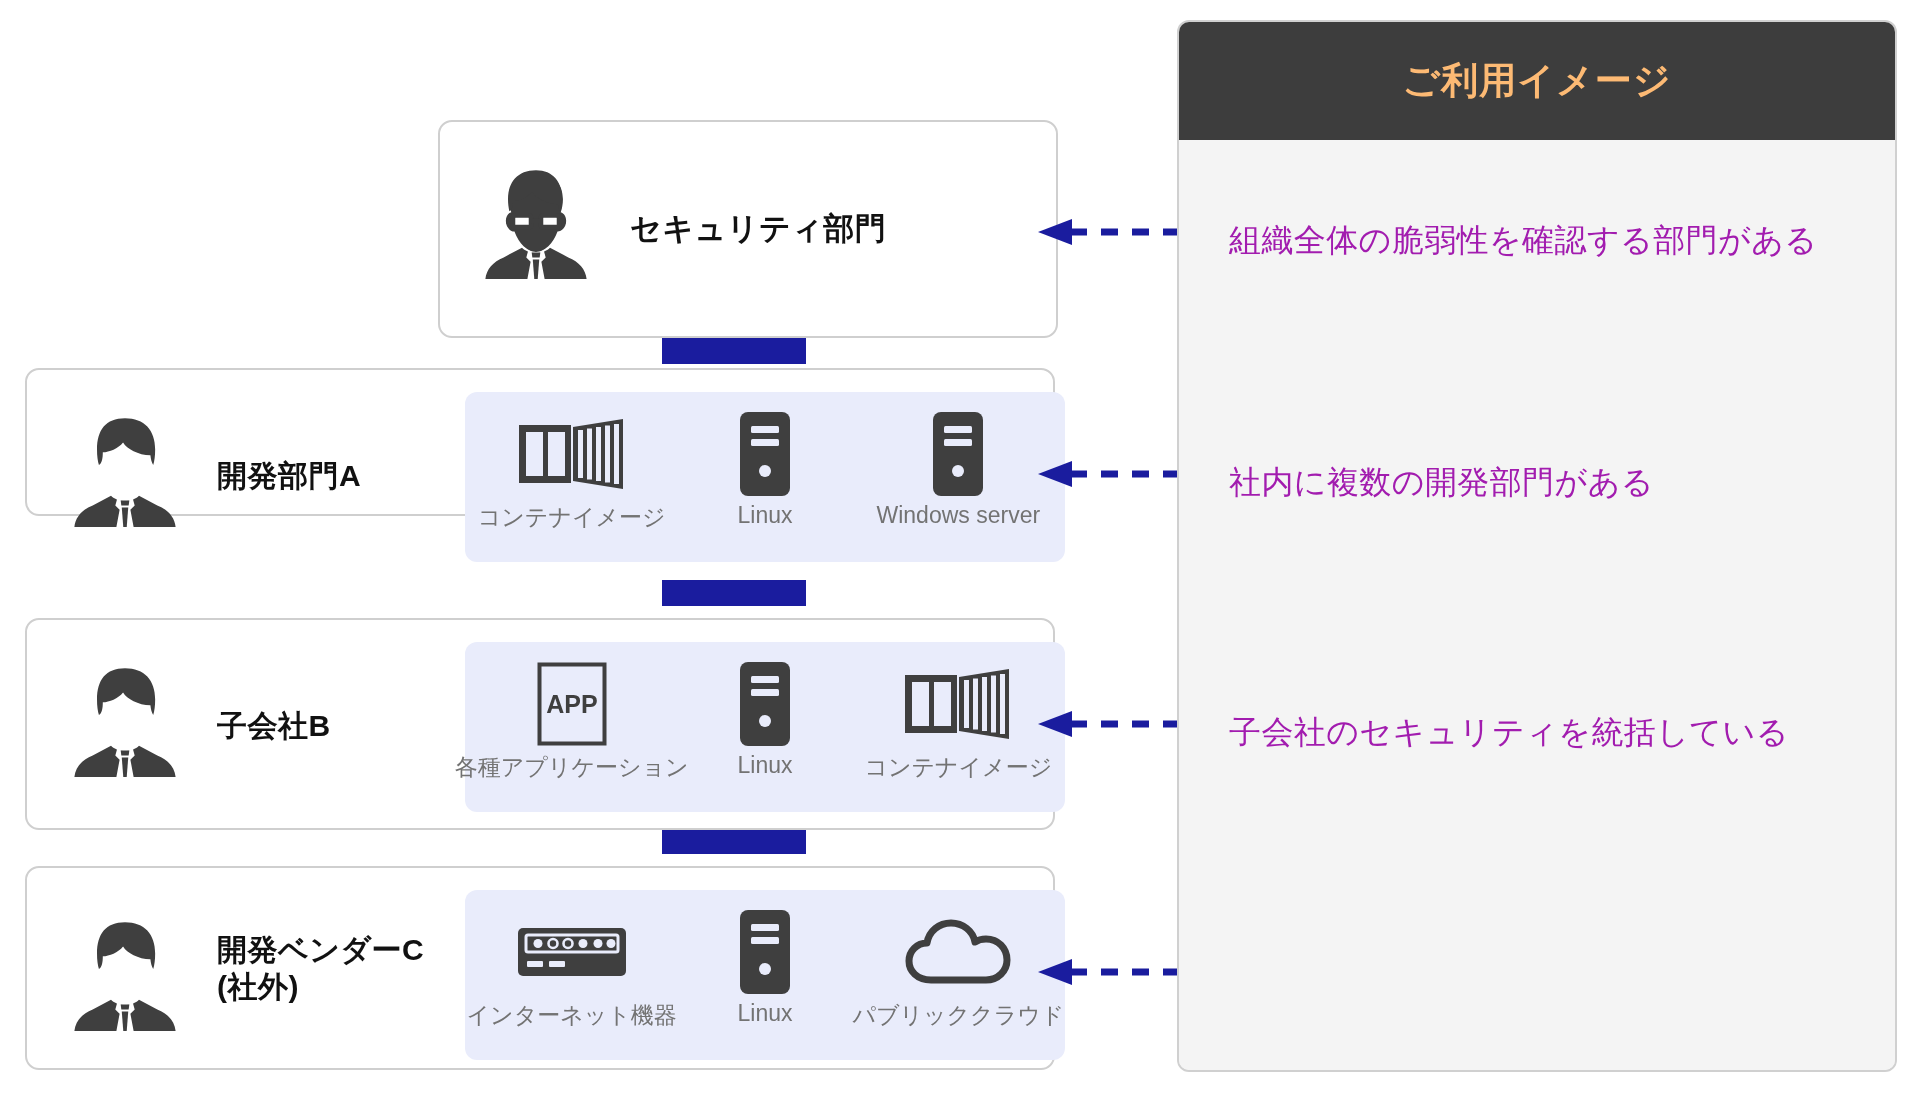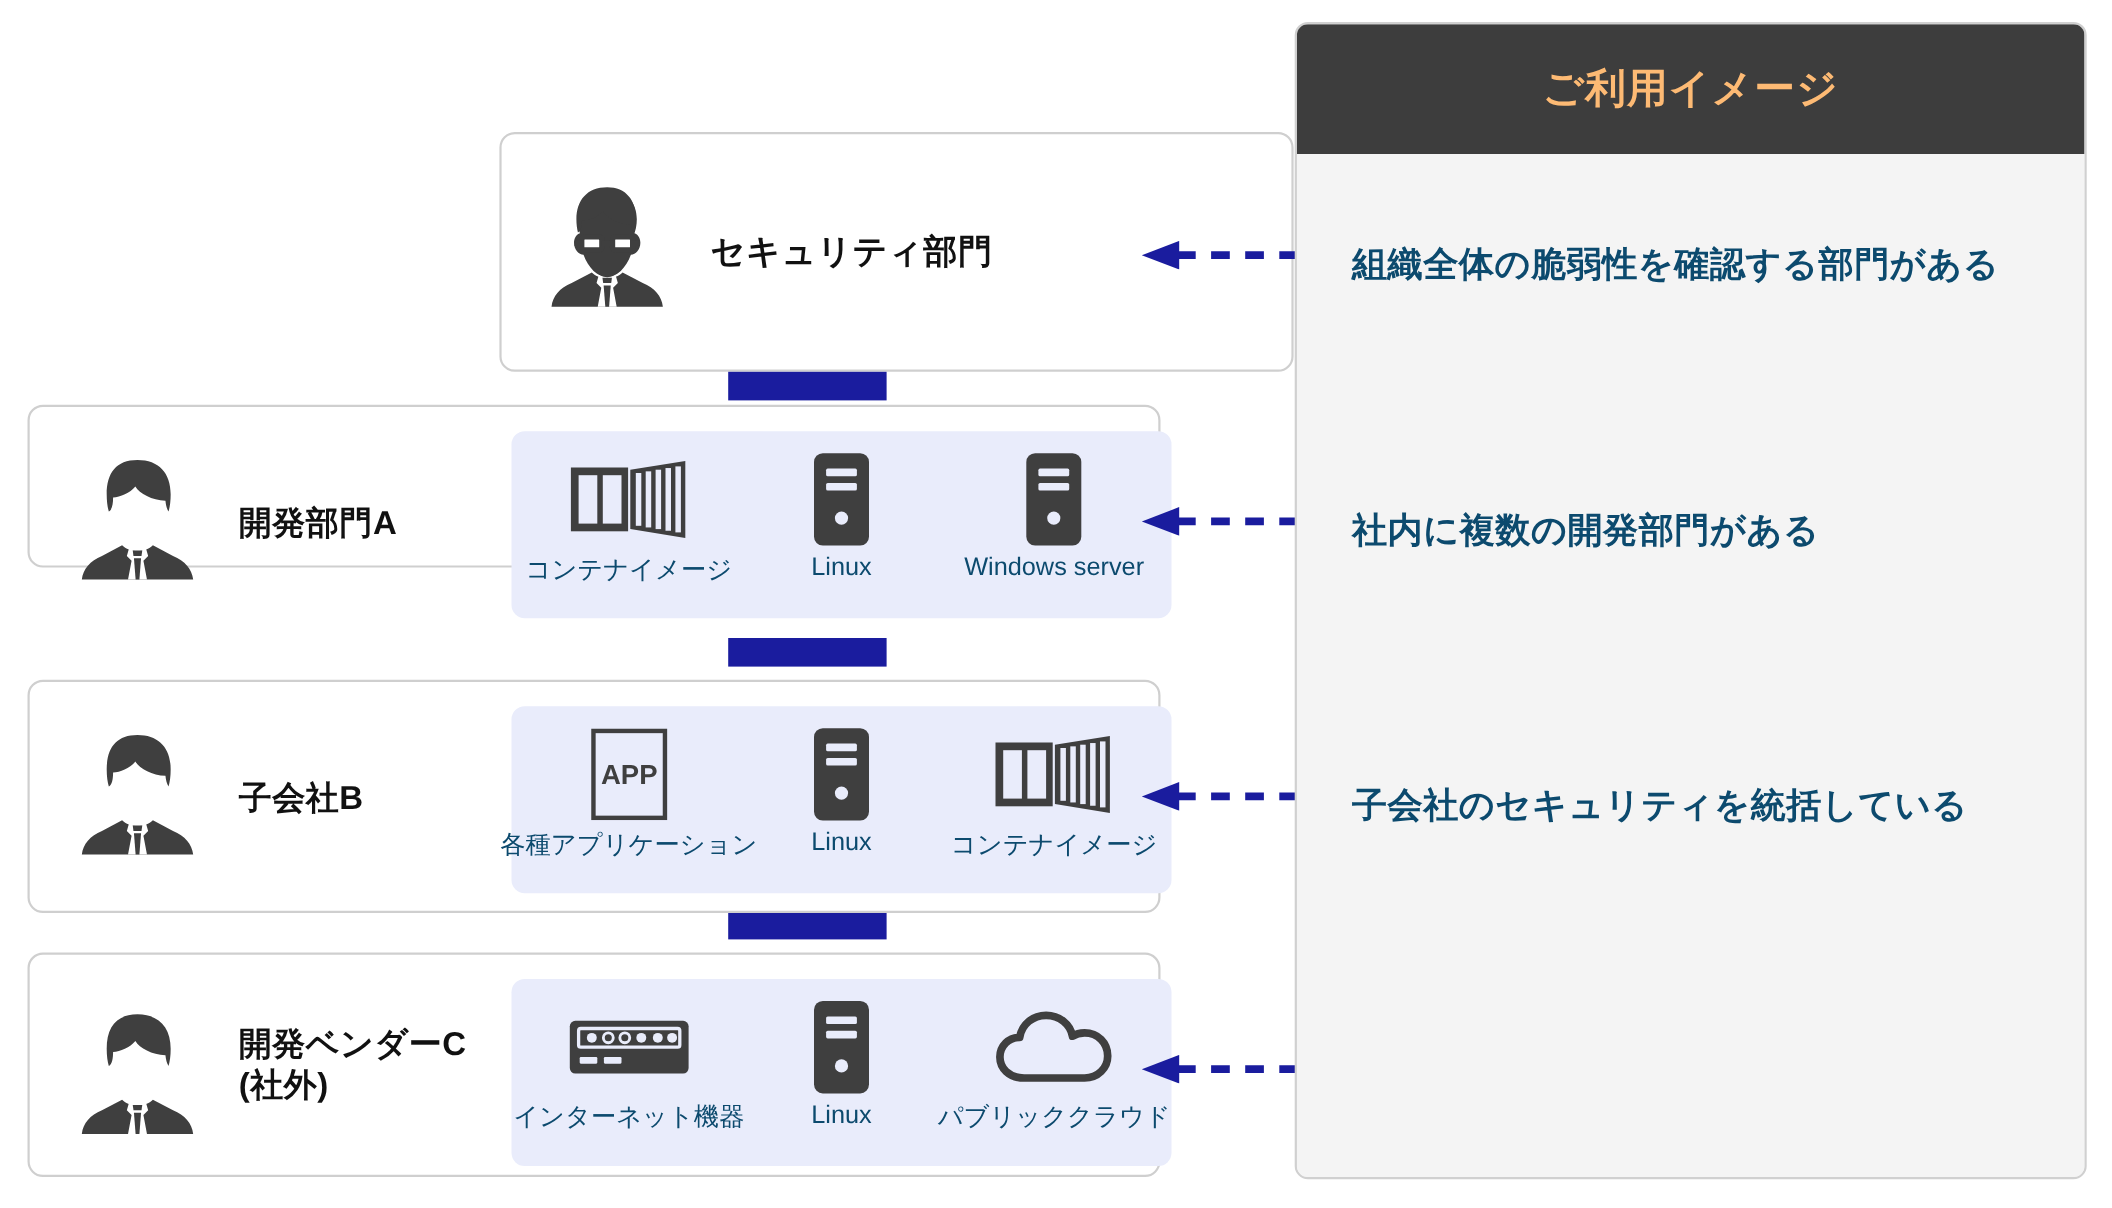--- a/index.html
+++ b/index.html
@@ -9,21 +9,21 @@
     font-family:"Liberation Sans","DejaVu Sans",sans-serif;
     overflow:hidden;position:relative;
   }
   .stage{position:absolute;left:0;top:0;width:1920px;height:1098px;}
 
   
   .card{
     position:absolute;background:#ffffff;
     border:2px solid #cfcfcf;border-radius:14px;box-sizing:border-box;
   }
-  .card-sec{left:454px;top:120px;width:722px;height:218px;padding-left:24px;}
+  .card-sec{left:438px;top:120px;width:620px;height:218px;padding-left:24px;}
   .card-a{left:25px;top:368px;width:1030px;height:148px;}
   .card-b{left:25px;top:618px;width:1030px;height:212px;}
   .card-c{left:25px;top:866px;width:1030px;height:204px;}
 
   
   .person{position:absolute;width:108px;height:112px;}
   .person svg{width:100%;height:100%;display:block;}
 
   .org-label{
     position:absolute;color:#111111;font-weight:bold;
@@ -46,21 +46,21 @@
     display:flex;align-items:flex-start;justify-content:space-around;
     box-sizing:border-box;padding:18px 10px 0 10px;
   }
   .asset{
     width:190px;display:flex;flex-direction:column;
     align-items:center;justify-content:flex-start;
   }
   .asset-ico{height:88px;display:flex;align-items:center;justify-content:center;}
   .asset-ico svg{display:block;}
   .asset-lbl{
-    margin-top:4px;font-size:23px;color:#0c4a6e;
+    margin-top:4px;font-size:23px;color:#737373;
     white-space:nowrap;text-align:left;font-weight:400;
   }
 
   
   .connector{position:absolute;left:662px;width:144px;height:26px;background:#1a1c9e;}
   .conn-1{top:338px;}
   .conn-2{top:580px;}
   .conn-3{top:828px;}
 
   
@@ -79,21 +79,21 @@
   }
   .panel-head{
     height:118px;background:#3d3d3d;display:flex;
     align-items:center;justify-content:center;
   }
   .panel-title{
     color:#fdba74;font-weight:bold;font-size:37px;letter-spacing:1px;
   }
   .panel-body{position:relative;height:932px;background:#f4f4f4;}
   .note{
-    position:absolute;left:50px;color:#0c4a6e;font-weight:bold;
+    position:absolute;left:50px;color:#a21caf;font-weight:normal;
     font-size:32px;letter-spacing:.4px;white-space:nowrap;
   }
   .note-1{top:79px;}
   .note-2{top:321px;}
   .note-3{top:571px;}
   .note-4{top:819px;}
 </style>
 </head>
 <body>
 

